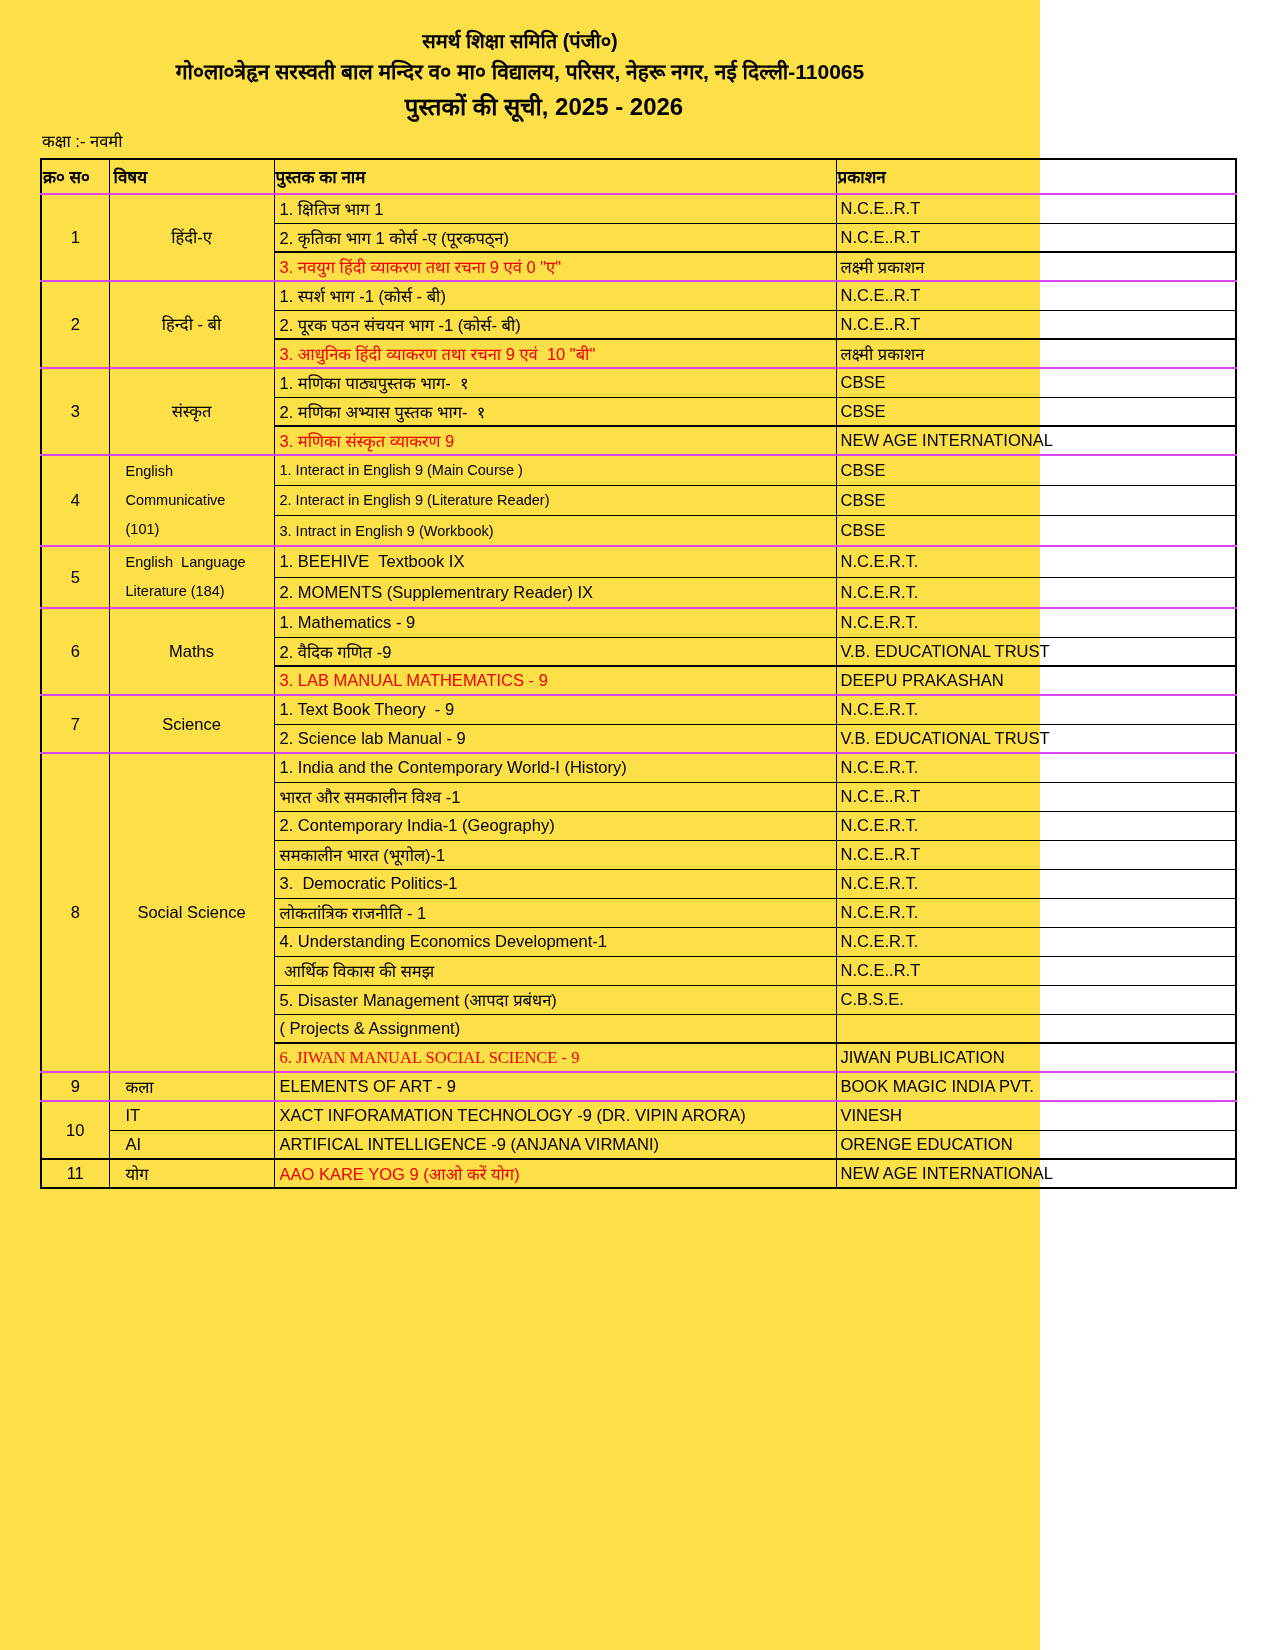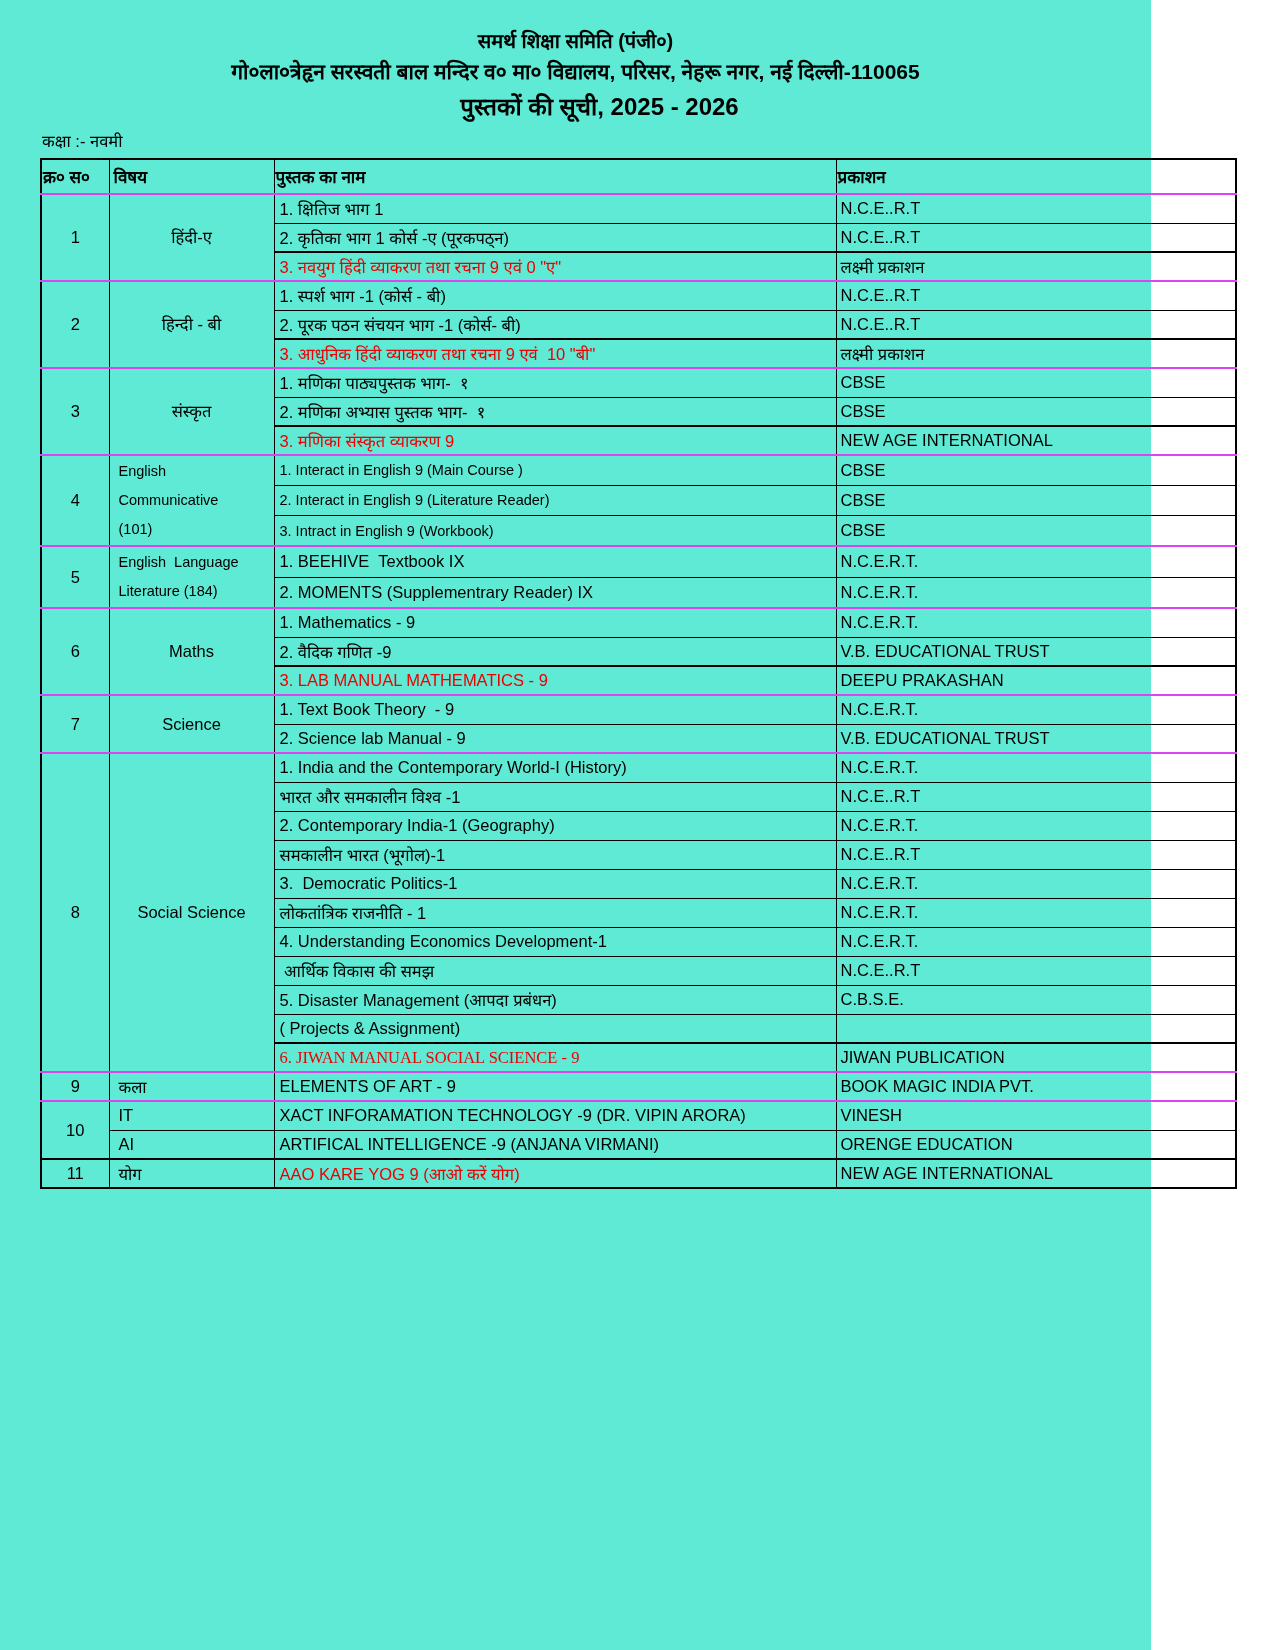--- a/index.html
+++ b/index.html
@@ -1,19 +1,19 @@
 <!DOCTYPE html>
 <html style="--red: #ee0000;"><head>
 <meta charset="utf-8">
 <style>
   :root { --red: #ee0000; --ink: #000000; }
   * { box-sizing: border-box; }
   html, body { margin: 0; padding: 0; background: #ffffff; }
   .page {
-    width: 1151px; min-height: 1650px; background: #5eead4;
+    width: 1040px; min-height: 1650px; background: #fde047;
     color: var(--ink); font-family: "Liberation Sans", sans-serif;
     position: relative;
   }
   .doc-header { padding-top: 28px; text-align: center; }
   .h-line1 { font-size: 20px; font-weight: bold; line-height: 26px; }
   .h-line2 { font-size: 21px; font-weight: bold; line-height: 28px; margin-top: 4px; }
   .h-line3 { font-size: 24px; font-weight: bold; line-height: 30px; margin-top: 6px; padding-left: 48px; }
   .class-label { margin: 8px 0 6px 42px; font-size: 16.5px; line-height: 22px; text-align: left; }
 
   table.book-table {
@@ -27,21 +27,21 @@
     font-family: "Liberation Sans", sans-serif; vertical-align: middle;
   }
   th.col-c { text-align: left; }
   th.col-l { text-align: left; padding-left: 4px; }
   .book-table td { height: 29px; vertical-align: middle; }
   tr.group-start > td { border-top: 2px solid #d946ef; }
   tr.thick-top  > td { border-top: 2px solid #000; }
 
   .sn-cell { text-align: center; font-size: 16.5px; }
   .subject-cell.center { text-align: center; }
-  .subject-cell.left { text-align: left; padding-left: 9px; margin-left: 34px; }
+  .subject-cell.left { text-align: left; padding-left: 16px; margin-left: 34px; }
   .subj-line { line-height: 29px; white-space: pre; }
   .book-cell { padding-left: 5px; }
   .pub-cell  { padding-left: 4px; }
 
   .f-hindi  { font-family: "Liberation Sans",  sans-serif; font-size: 16.5px; }
   .f-sans   { font-family: "Liberation Sans",  sans-serif; font-size: 16.5px; }
   .f-narrow { font-family: "Liberation Sans",  sans-serif; font-size: 14.5px; }
   .f-serif  { font-family: "Liberation Serif", serif;      font-size: 16.5px; }
   .red { color: var(--red); }
 </style>

